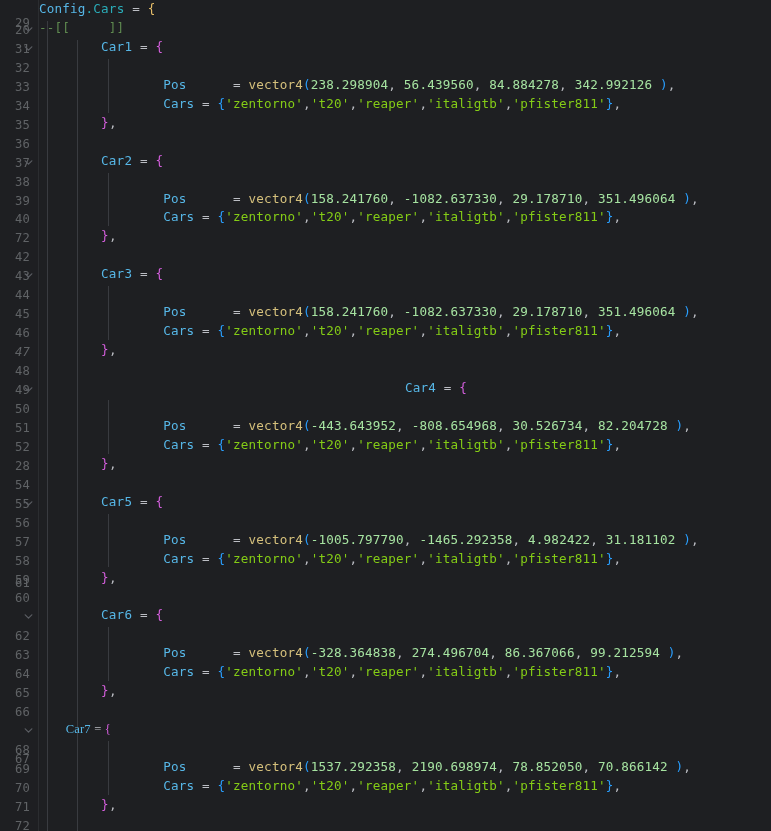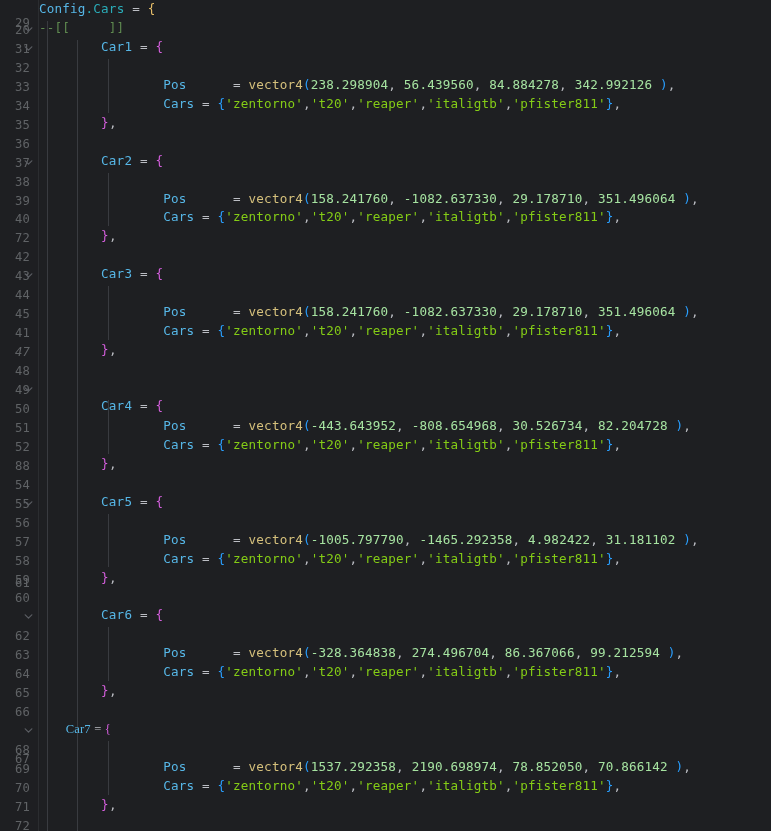--- a/index.html
+++ b/index.html
@@ -132,21 +132,21 @@
       <div class="line" style="top: 189.5px;"><span class="t-ident">                Pos</span><span class="t-op">      = </span><span class="t-fn">vector4</span><span class="b3">(</span><span class="t-num">158.241760</span><span class="t-op">, </span><span class="t-num">-1082.637330</span><span class="t-op">, </span><span class="t-num">29.178710</span><span class="t-op">, </span><span class="t-num">351.496064</span><span class="t-op"> </span><span class="b3">)</span><span class="t-op">,</span></div>
       <div class="line" style="top: 208.45px;"><span class="t-ident">                Cars</span><span class="t-op"> = </span><span class="b3">{</span><span class="t-str">'zentorno'</span><span class="t-op">,</span><span class="t-str">'t20'</span><span class="t-op">,</span><span class="t-str">'reaper'</span><span class="t-op">,</span><span class="t-str">'italigtb'</span><span class="t-op">,</span><span class="t-str">'pfister811'</span><span class="b3">}</span><span class="t-op">,</span></div>
       <div class="line" style="top: 227.4px;"><span class="t-op">        </span><span class="b2">}</span><span class="t-op">,</span></div>
       <div class="line" style="top: 246.35px;"></div>
       <div class="line" style="top: 265.3px;"><span class="t-ident">        Car3</span><span class="t-op"> = </span><span class="b2">{</span></div>
       <div class="line" style="top: 284.25px;"></div>
       <div class="line" style="top: 303.2px;"><span class="t-ident">                Pos</span><span class="t-op">      = </span><span class="t-fn">vector4</span><span class="b3">(</span><span class="t-num">158.241760</span><span class="t-op">, </span><span class="t-num">-1082.637330</span><span class="t-op">, </span><span class="t-num">29.178710</span><span class="t-op">, </span><span class="t-num">351.496064</span><span class="t-op"> </span><span class="b3">)</span><span class="t-op">,</span></div>
       <div class="line" style="top: 322.15px;"><span class="t-ident">                Cars</span><span class="t-op"> = </span><span class="b3">{</span><span class="t-str">'zentorno'</span><span class="t-op">,</span><span class="t-str">'t20'</span><span class="t-op">,</span><span class="t-str">'reaper'</span><span class="t-op">,</span><span class="t-str">'italigtb'</span><span class="t-op">,</span><span class="t-str">'pfister811'</span><span class="b3">}</span><span class="t-op">,</span></div>
       <div class="line" style="top: 341.1px;"><span class="t-op">        </span><span class="b2">}</span><span class="t-op">,</span></div>
       <div class="line" style="top: 360.05px;"></div>
-      <div class="line" style="top: 397px;"><span class="t-ident">        Car4</span><span class="t-op"> = </span><span class="b2">{</span></div>
+      <div class="line" style="top: 379px; text-align: center;"><span class="t-ident">        Car4</span><span class="t-op"> = </span><span class="b2">{</span></div>
       <div class="line" style="top: 397.95px;"></div>
       <div class="line" style="top: 416.9px;"><span class="t-ident">                Pos</span><span class="t-op">      = </span><span class="t-fn">vector4</span><span class="b3">(</span><span class="t-num">-443.643952</span><span class="t-op">, </span><span class="t-num">-808.654968</span><span class="t-op">, </span><span class="t-num">30.526734</span><span class="t-op">, </span><span class="t-num">82.204728</span><span class="t-op"> </span><span class="b3">)</span><span class="t-op">,</span></div>
       <div class="line" style="top: 435.85px;"><span class="t-ident">                Cars</span><span class="t-op"> = </span><span class="b3">{</span><span class="t-str">'zentorno'</span><span class="t-op">,</span><span class="t-str">'t20'</span><span class="t-op">,</span><span class="t-str">'reaper'</span><span class="t-op">,</span><span class="t-str">'italigtb'</span><span class="t-op">,</span><span class="t-str">'pfister811'</span><span class="b3">}</span><span class="t-op">,</span></div>
       <div class="line" style="top: 454.8px;"><span class="t-op">        </span><span class="b2">}</span><span class="t-op">,</span></div>
       <div class="line" style="top: 473.75px;"></div>
       <div class="line" style="top: 492.7px;"><span class="t-ident">        Car5</span><span class="t-op"> = </span><span class="b2">{</span></div>
       <div class="line" style="top: 511.65px;"></div>
       <div class="line" style="top: 530.6px;"><span class="t-ident">                Pos</span><span class="t-op">      = </span><span class="t-fn">vector4</span><span class="b3">(</span><span class="t-num">-1005.797790</span><span class="t-op">, </span><span class="t-num">-1465.292358</span><span class="t-op">, </span><span class="t-num">4.982422</span><span class="t-op">, </span><span class="t-num">31.181102</span><span class="t-op"> </span><span class="b3">)</span><span class="t-op">,</span></div>
       <div class="line" style="top: 549.55px;"><span class="t-ident">                Cars</span><span class="t-op"> = </span><span class="b3">{</span><span class="t-str">'zentorno'</span><span class="t-op">,</span><span class="t-str">'t20'</span><span class="t-op">,</span><span class="t-str">'reaper'</span><span class="t-op">,</span><span class="t-str">'italigtb'</span><span class="t-op">,</span><span class="t-str">'pfister811'</span><span class="b3">}</span><span class="t-op">,</span></div>
       <div class="line" style="top: 568.5px;"><span class="t-op">        </span><span class="b2">}</span><span class="t-op">,</span></div>
@@ -196,33 +196,33 @@
       <div class="lnum" style="top: 229.4px;">72</div>
       <div class="lnum" style="top: 248.35px;">42</div>
       <div class="lnum" style="top: 267.3px;">43</div>
       <div class="fold" style="top: 270.3px;">
         <svg width="11" height="11" viewBox="0 0 11 11">
           <path d="M2.2 3.8 L5.5 7.2 L8.8 3.8" fill="none" stroke="#5a5d63" stroke-width="1.2" stroke-linecap="round" stroke-linejoin="round"></path>
         </svg>
       </div>
       <div class="lnum" style="top: 286.25px;">44</div>
       <div class="lnum" style="top: 305.2px;">45</div>
-      <div class="lnum" style="top: 324.15px;">41</div>
+      <div class="lnum" style="top: 324.15px;">46</div>
       <div class="lnum" style="top: 343.1px; font-style: italic;">47</div>
       <div class="lnum" style="top: 362.05px;">48</div>
       <div class="lnum" style="top: 381px;">49</div>
       <div class="fold" style="top: 384px;">
         <svg width="11" height="11" viewBox="0 0 11 11">
           <path d="M2.2 3.8 L5.5 7.2 L8.8 3.8" fill="none" stroke="#5a5d63" stroke-width="1.2" stroke-linecap="round" stroke-linejoin="round"></path>
         </svg>
       </div>
       <div class="lnum" style="top: 399.95px;">50</div>
       <div class="lnum" style="top: 418.9px;">51</div>
       <div class="lnum" style="top: 437.85px;">52</div>
-      <div class="lnum" style="top: 456.8px;">88</div>
+      <div class="lnum" style="top: 456.8px;">28</div>
       <div class="lnum" style="top: 475.75px;">54</div>
       <div class="lnum" style="top: 494.7px;">55</div>
       <div class="fold" style="top: 497.7px;">
         <svg width="11" height="11" viewBox="0 0 11 11">
           <path d="M2.2 3.8 L5.5 7.2 L8.8 3.8" fill="none" stroke="#5a5d63" stroke-width="1.2" stroke-linecap="round" stroke-linejoin="round"></path>
         </svg>
       </div>
       <div class="lnum" style="top: 513.65px;">56</div>
       <div class="lnum" style="top: 532.6px;">57</div>
       <div class="lnum" style="top: 551.55px;">58</div>

